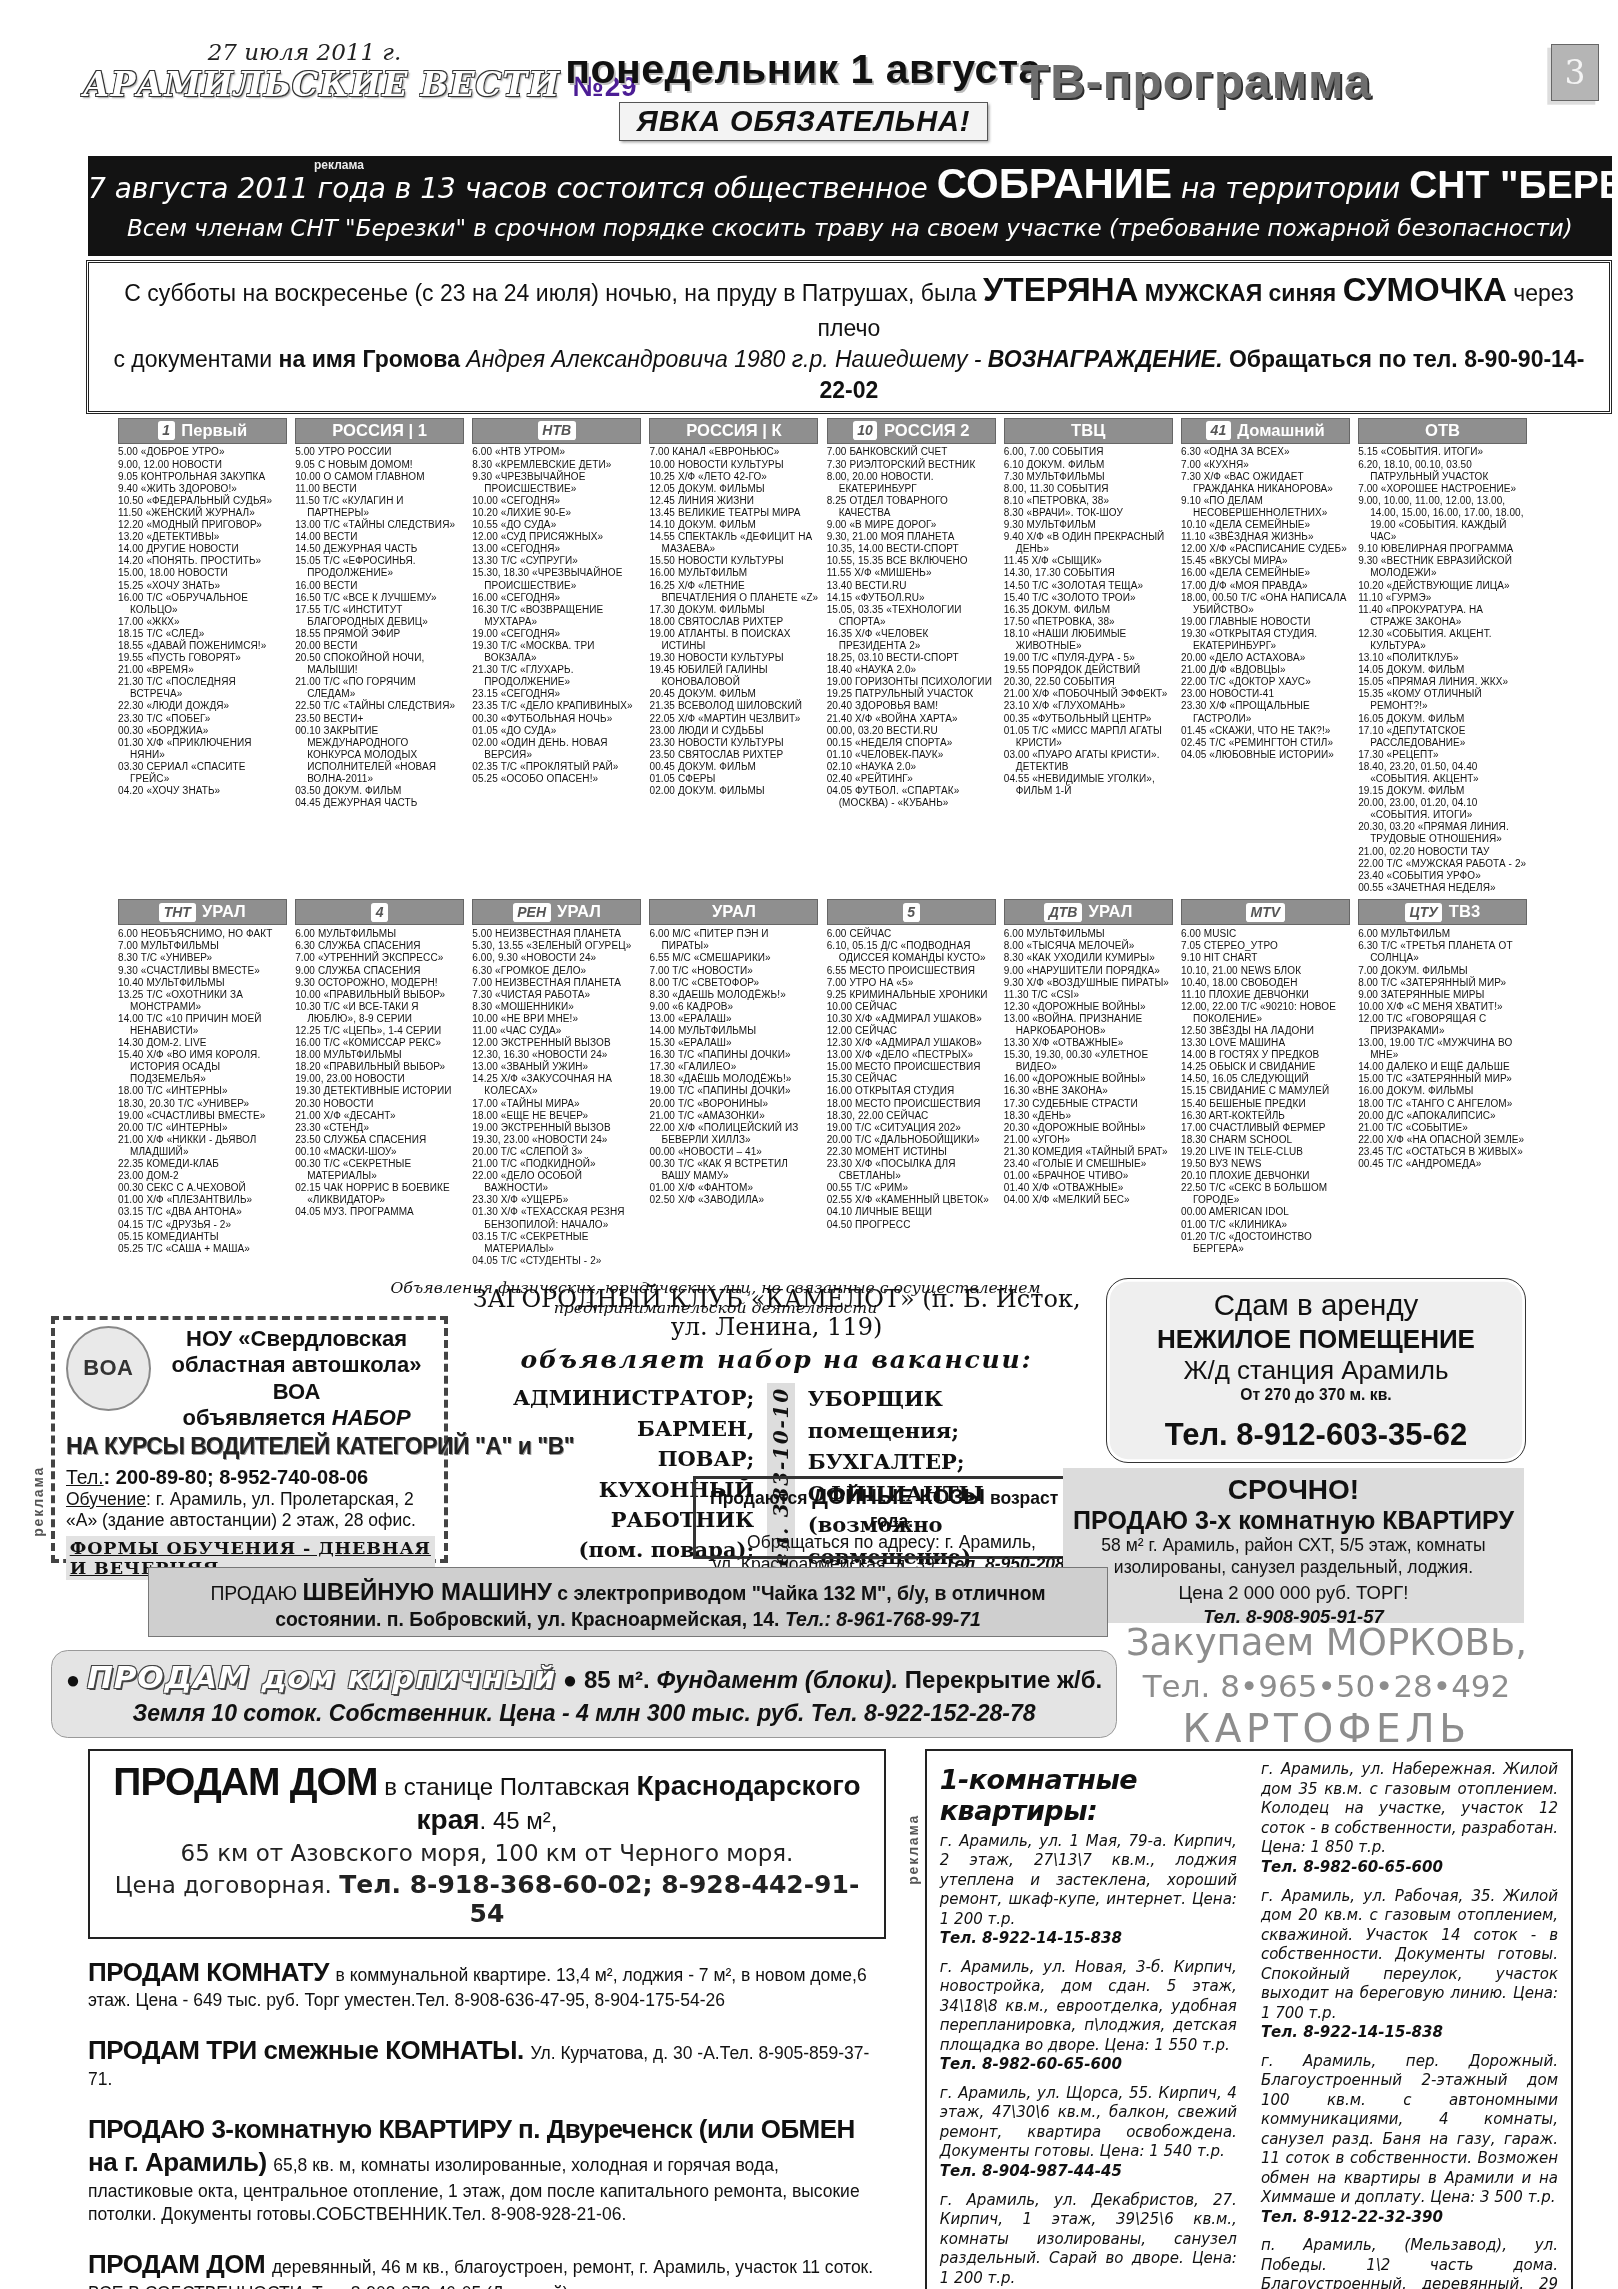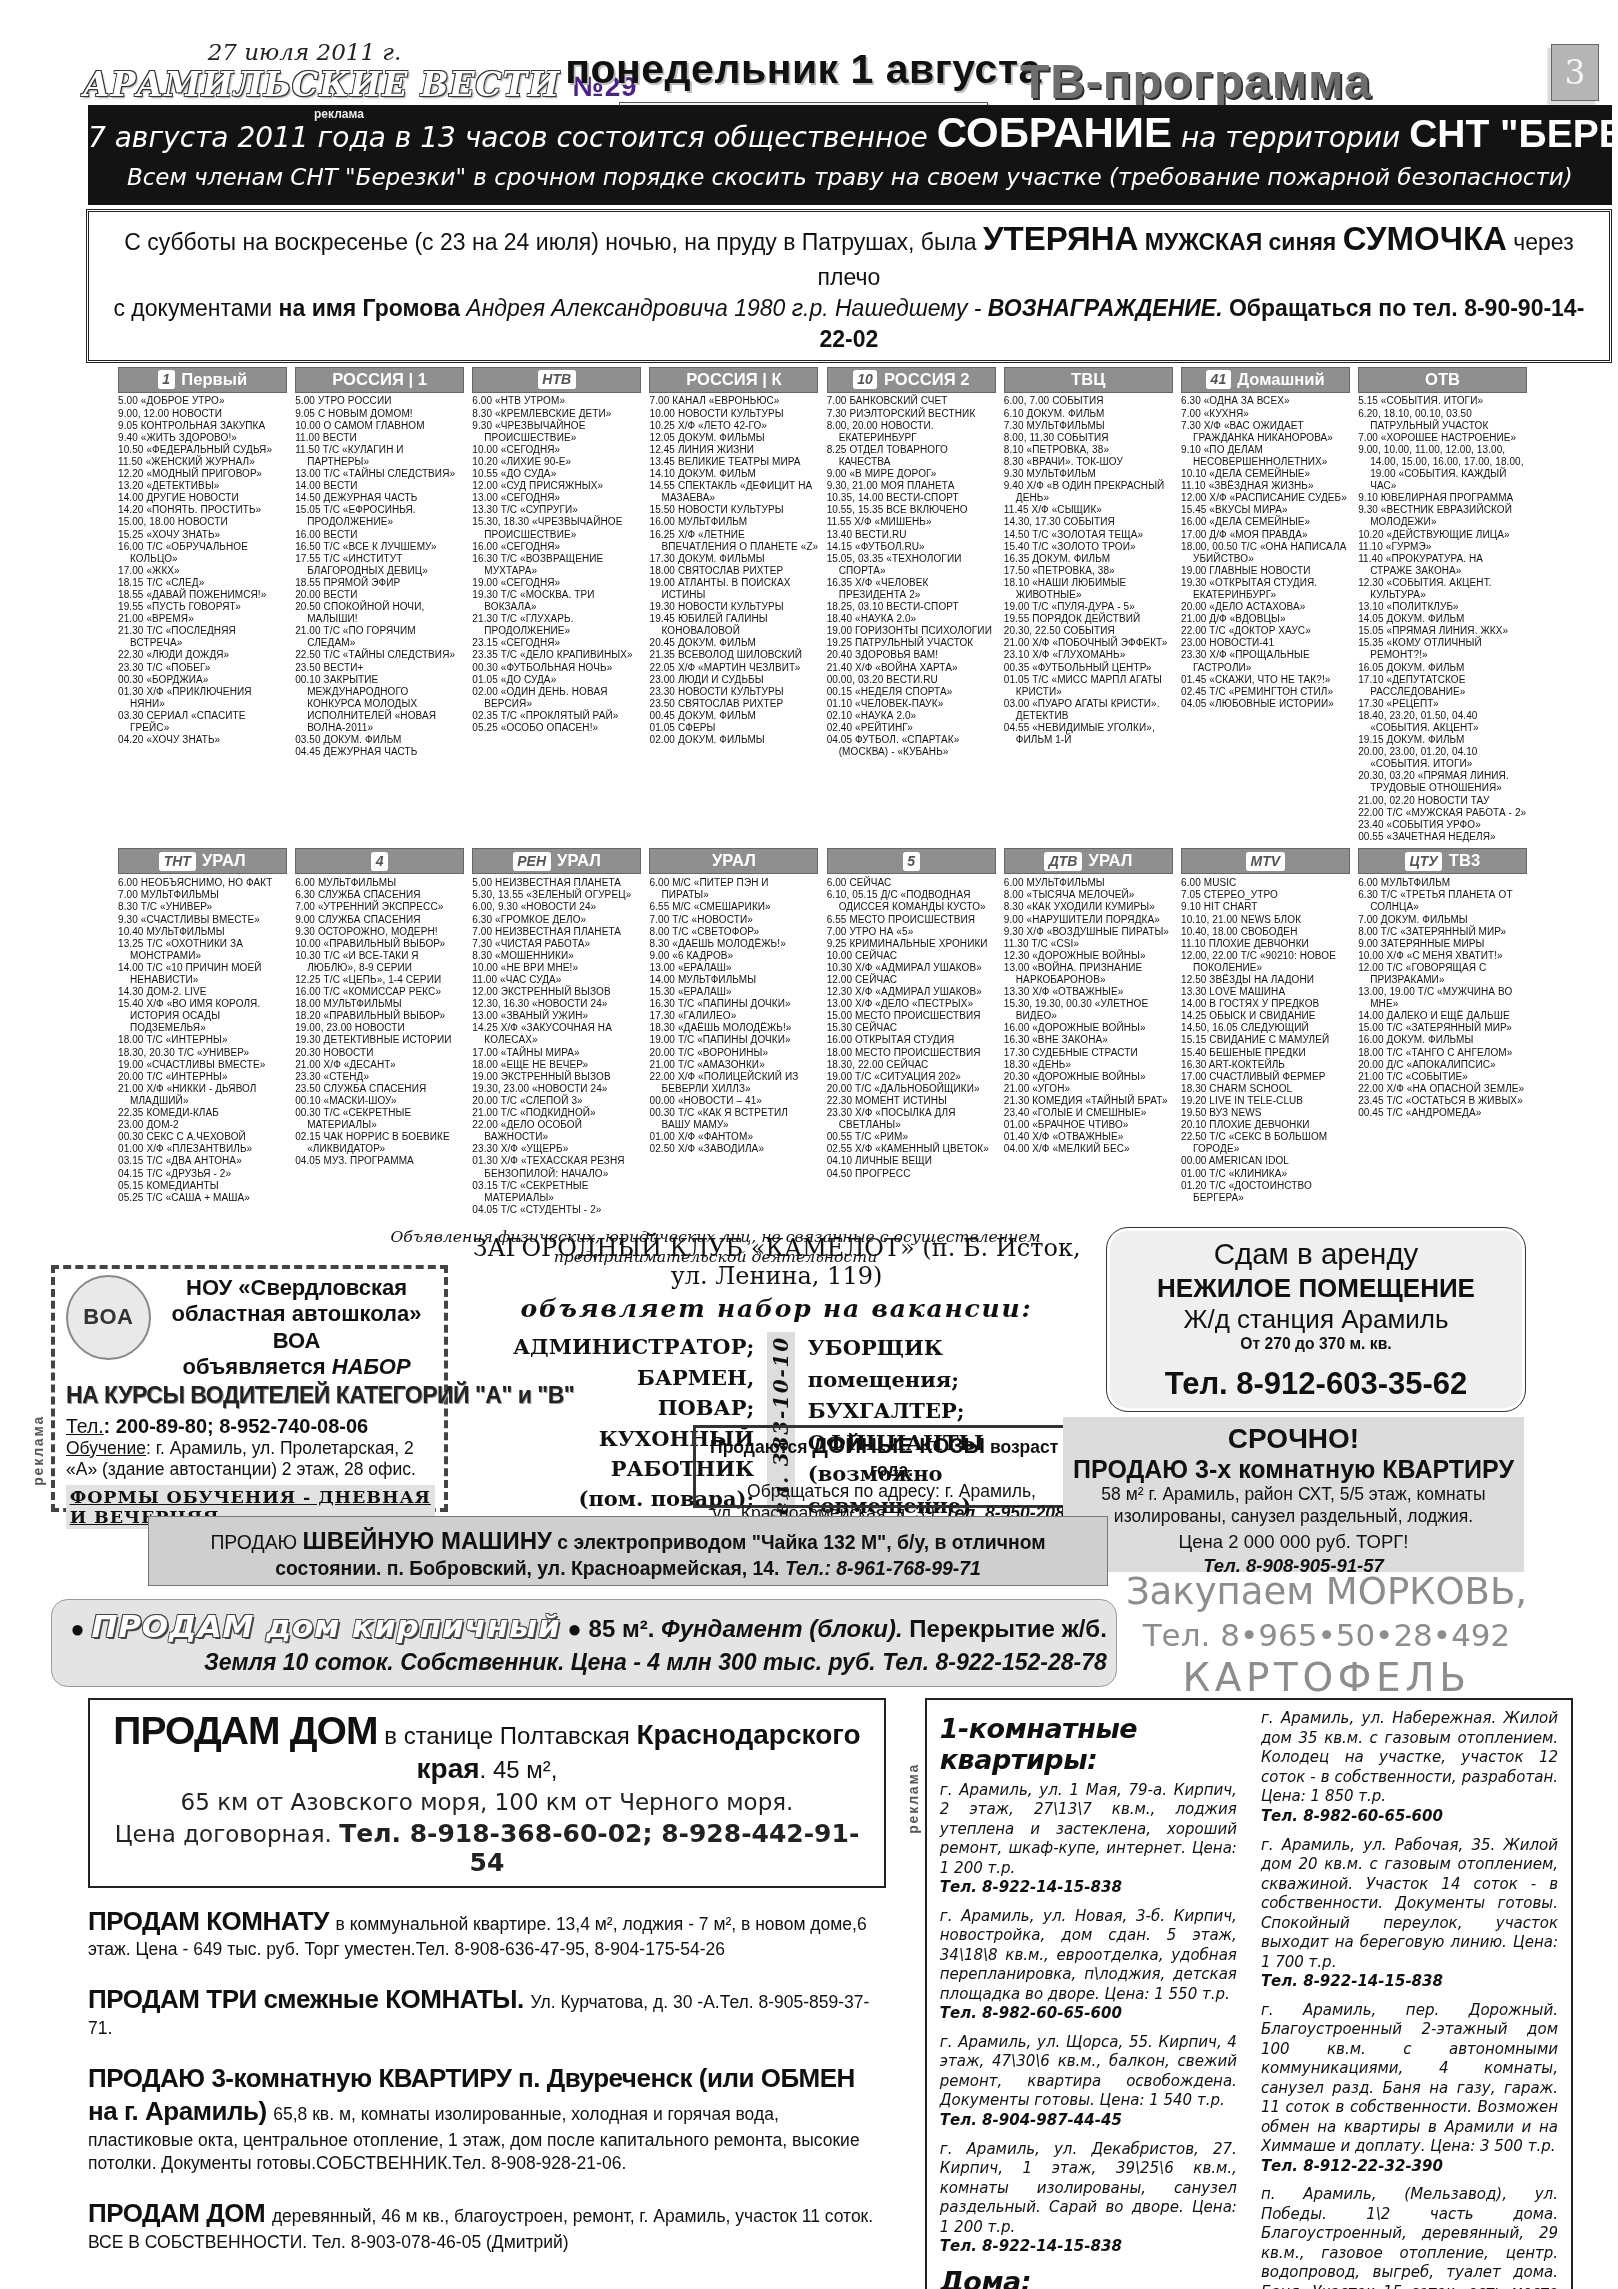--- a/index.html
+++ b/index.html
@@ -3,21 +3,21 @@
 <meta charset="utf-8">
 <style>
   * { margin:0; padding:0; box-sizing:border-box; }
   html,body { background:#bbb; }
   .page {
     position:relative; width:1619px; height:2290px; margin:0 auto;
     background:#fff; color:#111; overflow:hidden;
     font-family:"Liberation Sans", sans-serif;
   }
   
-  .masthead { position:relative; height:105px; }
+  .masthead { position:relative; height:156px; }
   .brand { position:absolute; left:83px; top:39px; width:443px; text-align:center; }
   .brand .date { font-family:"DejaVu Serif", serif; font-style:italic; font-size:23px; color:#222; }
   .brand .brand-name {
     font-family:"DejaVu Serif", serif; font-style:italic; font-weight:bold; font-size:33px;
     color:#fff; letter-spacing:0.9px;
     text-shadow:-0.9px -0.9px 0 #333,0.9px -0.9px 0 #333,-0.9px 0.9px 0 #333,0.9px 0.9px 0 #333, 1.8px 1.8px 1.8px #999;
     white-space:nowrap;
   }
   .brand .issue { color:#4c1d95; text-shadow:none; font-family:"Liberation Sans",sans-serif; font-style:normal; font-size:28px; }
   .day-block { position:absolute; left:545px; top:46px; width:517px; text-align:center; }
@@ -99,21 +99,21 @@
   .urgent .u2 { font-size:25px; font-weight:bold; }
   .urgent .u3 { font-size:17.5px; line-height:1.25; }
   .urgent .u4 { font-size:18.5px; margin-top:3.7px; }
   .urgent .u5 { font-size:18.5px; font-weight:bold; font-style:italic; margin-top:1.8px; }
   .sewing { position:absolute; left:148px; top:295px; width:960px; height:70px; background:#cfcfcf; border:0.9px solid #777;
     text-align:center; font-size:19.4px; padding:7.4px 9.2px; line-height:1.3; }
   .sewing .b1 { font-size:24px; font-weight:bold; }
   .sewing b { font-weight:bold; }
   .sewing .it { font-style:italic; font-weight:bold; }
   .brick { position:absolute; left:51px; top:378px; width:1066px; height:88px; background:#e4e4e4; border-radius:16.6px;
-    border:0.9px solid #999; text-align:right; padding:7.4px 9.2px; }
+    border:0.9px solid #999; text-align:center; padding:7.4px 9.2px; }
   .brick .l1 { font-size:24px; }
   .brick .title { font-family:"DejaVu Sans",sans-serif; font-style:italic; font-weight:bold; font-size:31px;
     color:#fff; text-shadow:-0.9px -0.9px 0 #444,0.9px -0.9px 0 #444,-0.9px 0.9px 0 #444,1.8px 1.8px 0 #444; letter-spacing:0.9px; }
   .brick .it { font-style:italic; font-weight:bold; }
   .brick b { font-weight:bold; }
   .brick .l2 { font-size:23px; font-style:italic; font-weight:bold; margin-top:5.5px; }
   .carrot { position:absolute; left:1121px; top:349px; width:411px; text-align:center; color:#8d8d8d; font-family:"DejaVu Sans",sans-serif; }
   .carrot .c1 { font-size:37px; }
   .carrot .c2 { font-size:31px; margin-top:3.7px; }
   .carrot .c3 { font-size:39px; letter-spacing:4.6px; margin-top:1.8px; }

